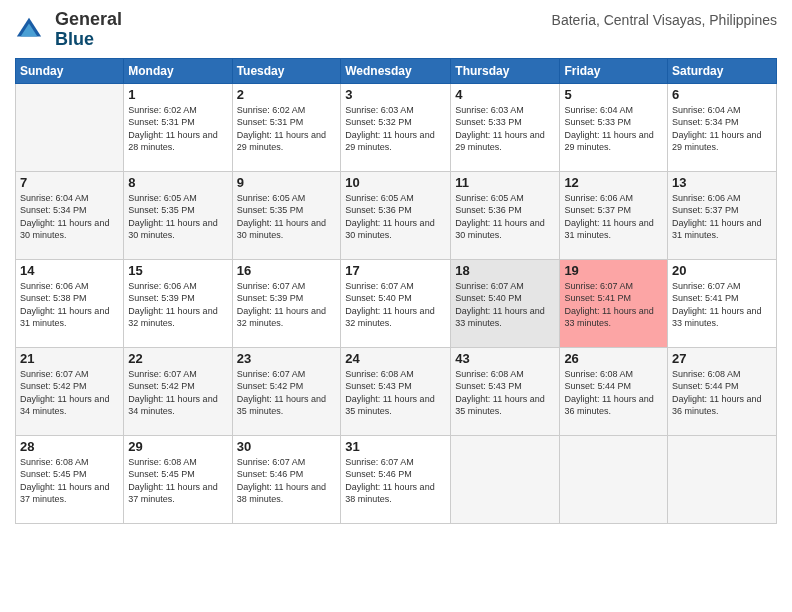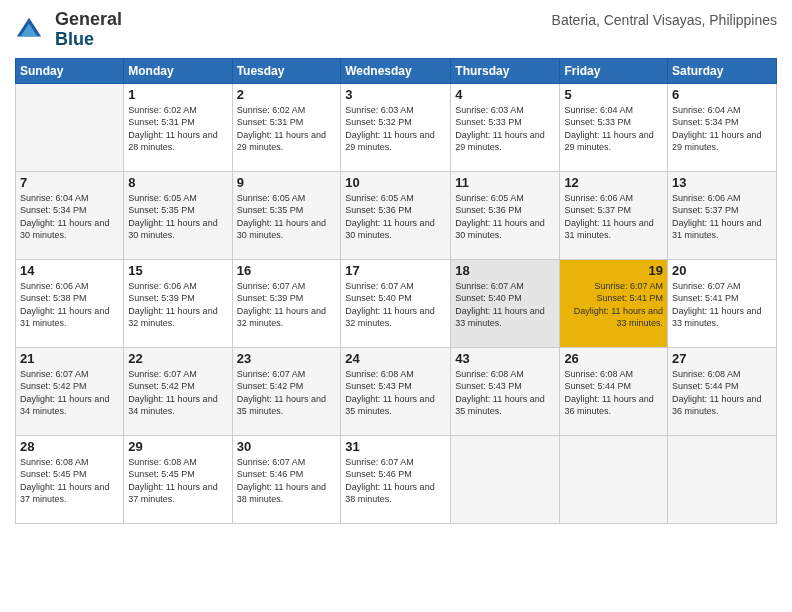--- a/index.html
+++ b/index.html
@@ -192,21 +192,21 @@
             <div class="day-info">Sunrise: 6:07 AM<br>Sunset: 5:39 PM<br>Daylight: 11 hours and 32 minutes.</div>
           </td>
           <td style="background-color: rgb(255, 255, 255);">
             <span class="day-number">17</span>
             <div class="day-info">Sunrise: 6:07 AM<br>Sunset: 5:40 PM<br>Daylight: 11 hours and 32 minutes.</div>
           </td>
           <td style="background-color: #e5e5e5;">
             <span class="day-number">18</span>
             <div class="day-info">Sunrise: 6:07 AM<br>Sunset: 5:40 PM<br>Daylight: 11 hours and 33 minutes.</div>
           </td>
-          <td style="background-color: #eab308; text-align: right;">
+          <td style="background-color: #fca5a5;">
             <span class="day-number">19</span>
             <div class="day-info">Sunrise: 6:07 AM<br>Sunset: 5:41 PM<br>Daylight: 11 hours and 33 minutes.</div>
           </td>
           <td style="background-color: rgb(255, 255, 255);">
             <span class="day-number">20</span>
             <div class="day-info">Sunrise: 6:07 AM<br>Sunset: 5:41 PM<br>Daylight: 11 hours and 33 minutes.</div>
           </td>
         </tr>
         <tr>
           <td style="background-color: rgb(245, 245, 245);">

